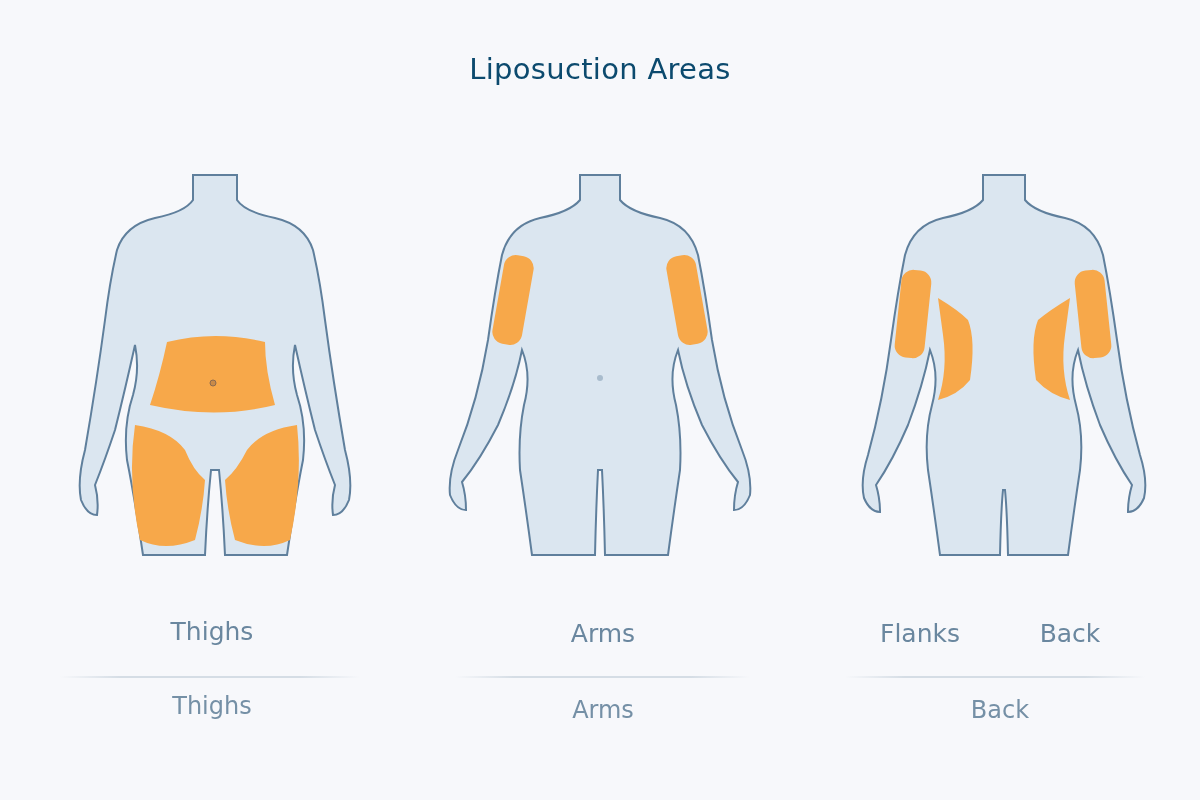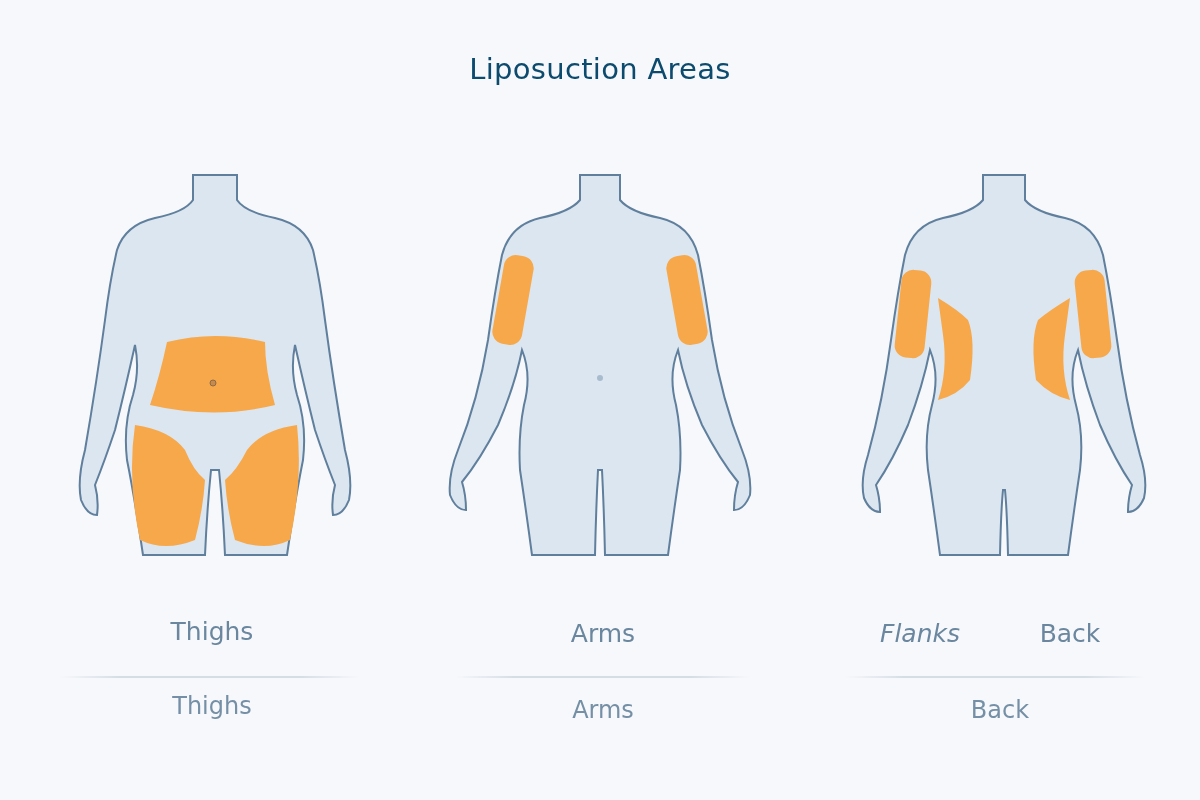--- a/index.html
+++ b/index.html
@@ -43,16 +43,16 @@
 
 <div class="figure" style="left:858px;">
   <svg width="290" height="400" viewBox="0 0 290 400">
     <path d="M125,5 L125,30 Q115,42 85,48 Q55,55 47,85 Q40,120 33,170 Q25,230 10,285 Q2,310 6,328 Q12,342 22,342 Q22,328 18,315 Q35,290 50,255 Q65,215 72,180 Q82,205 74,235 Q66,265 70,300 Q76,340 82,385 L142,385 Q143,340 145,320 L147,320 Q149,340 150,385 L210,385 Q216,340 222,300 Q226,265 218,235 Q210,205 220,180 Q227,215 242,255 Q257,290 274,315 Q270,328 270,342 Q280,342 286,328 Q290,310 282,285 Q267,230 259,170 Q252,120 245,85 Q237,55 207,48 Q177,42 167,30 L167,5 Z" fill="#dbe6f0" stroke="#5f7f9c" stroke-width="2"></path>
     <rect x="40" y="100" width="30" height="88" rx="12" fill="#f7a84a" transform="rotate(6 55 144)"></rect>
     <rect x="220" y="100" width="30" height="88" rx="12" fill="#f7a84a" transform="rotate(-6 235 144)"></rect>
     <path d="M80,128 Q100,140 110,150 Q118,170 112,210 Q100,225 80,230 Q90,200 85,165 Z" fill="#f7a84a"></path>
     <path d="M212,128 Q192,140 180,150 Q172,170 178,210 Q192,225 212,230 Q202,200 207,165 Z" fill="#f7a84a"></path>
   </svg>
 </div>
-<div class="lbl" style="left:860px;top:619px;width:120px;font-style:italic;">Flanks</div>
+<div class="lbl" style="left:860px;top:619px;width:120px;">Flanks</div>
 <div class="lbl" style="left:1010px;top:619px;width:120px;">Back</div>
 <div class="divider" style="left:845px;width:300px;"></div>
 <div class="sub" style="left:900px;top:696px;width:200px;">Back</div>
 
 </body></html>

